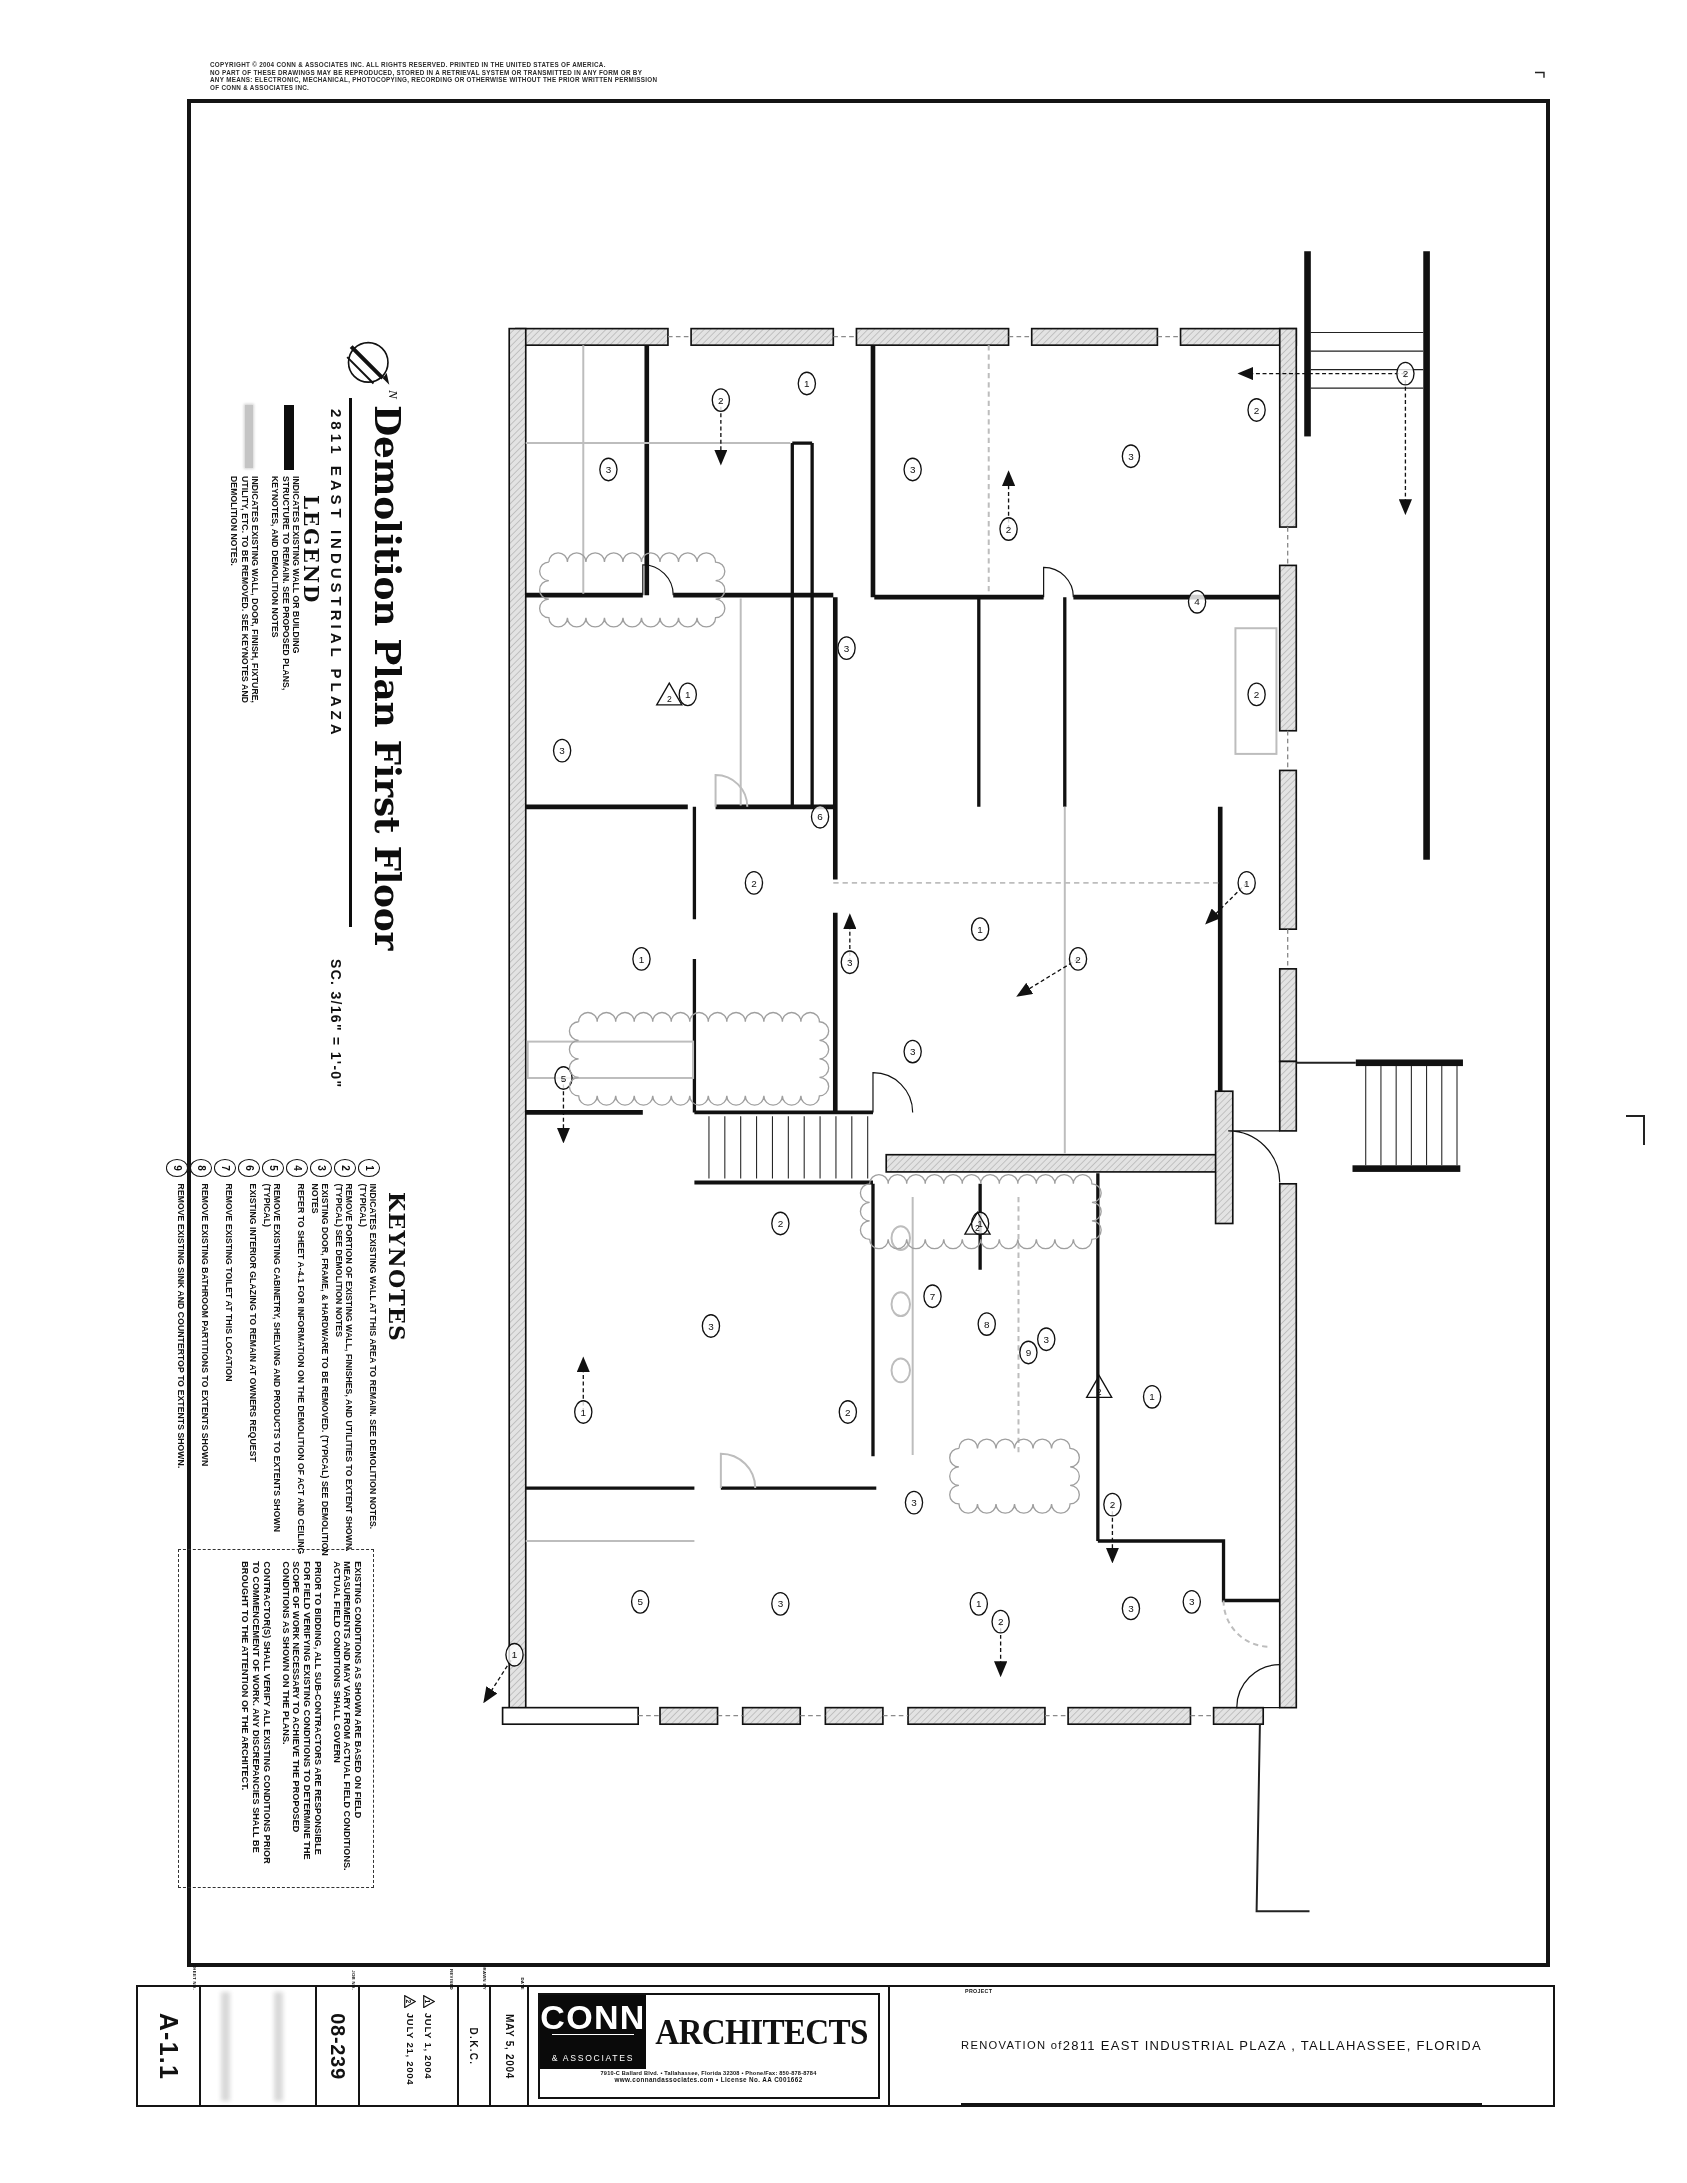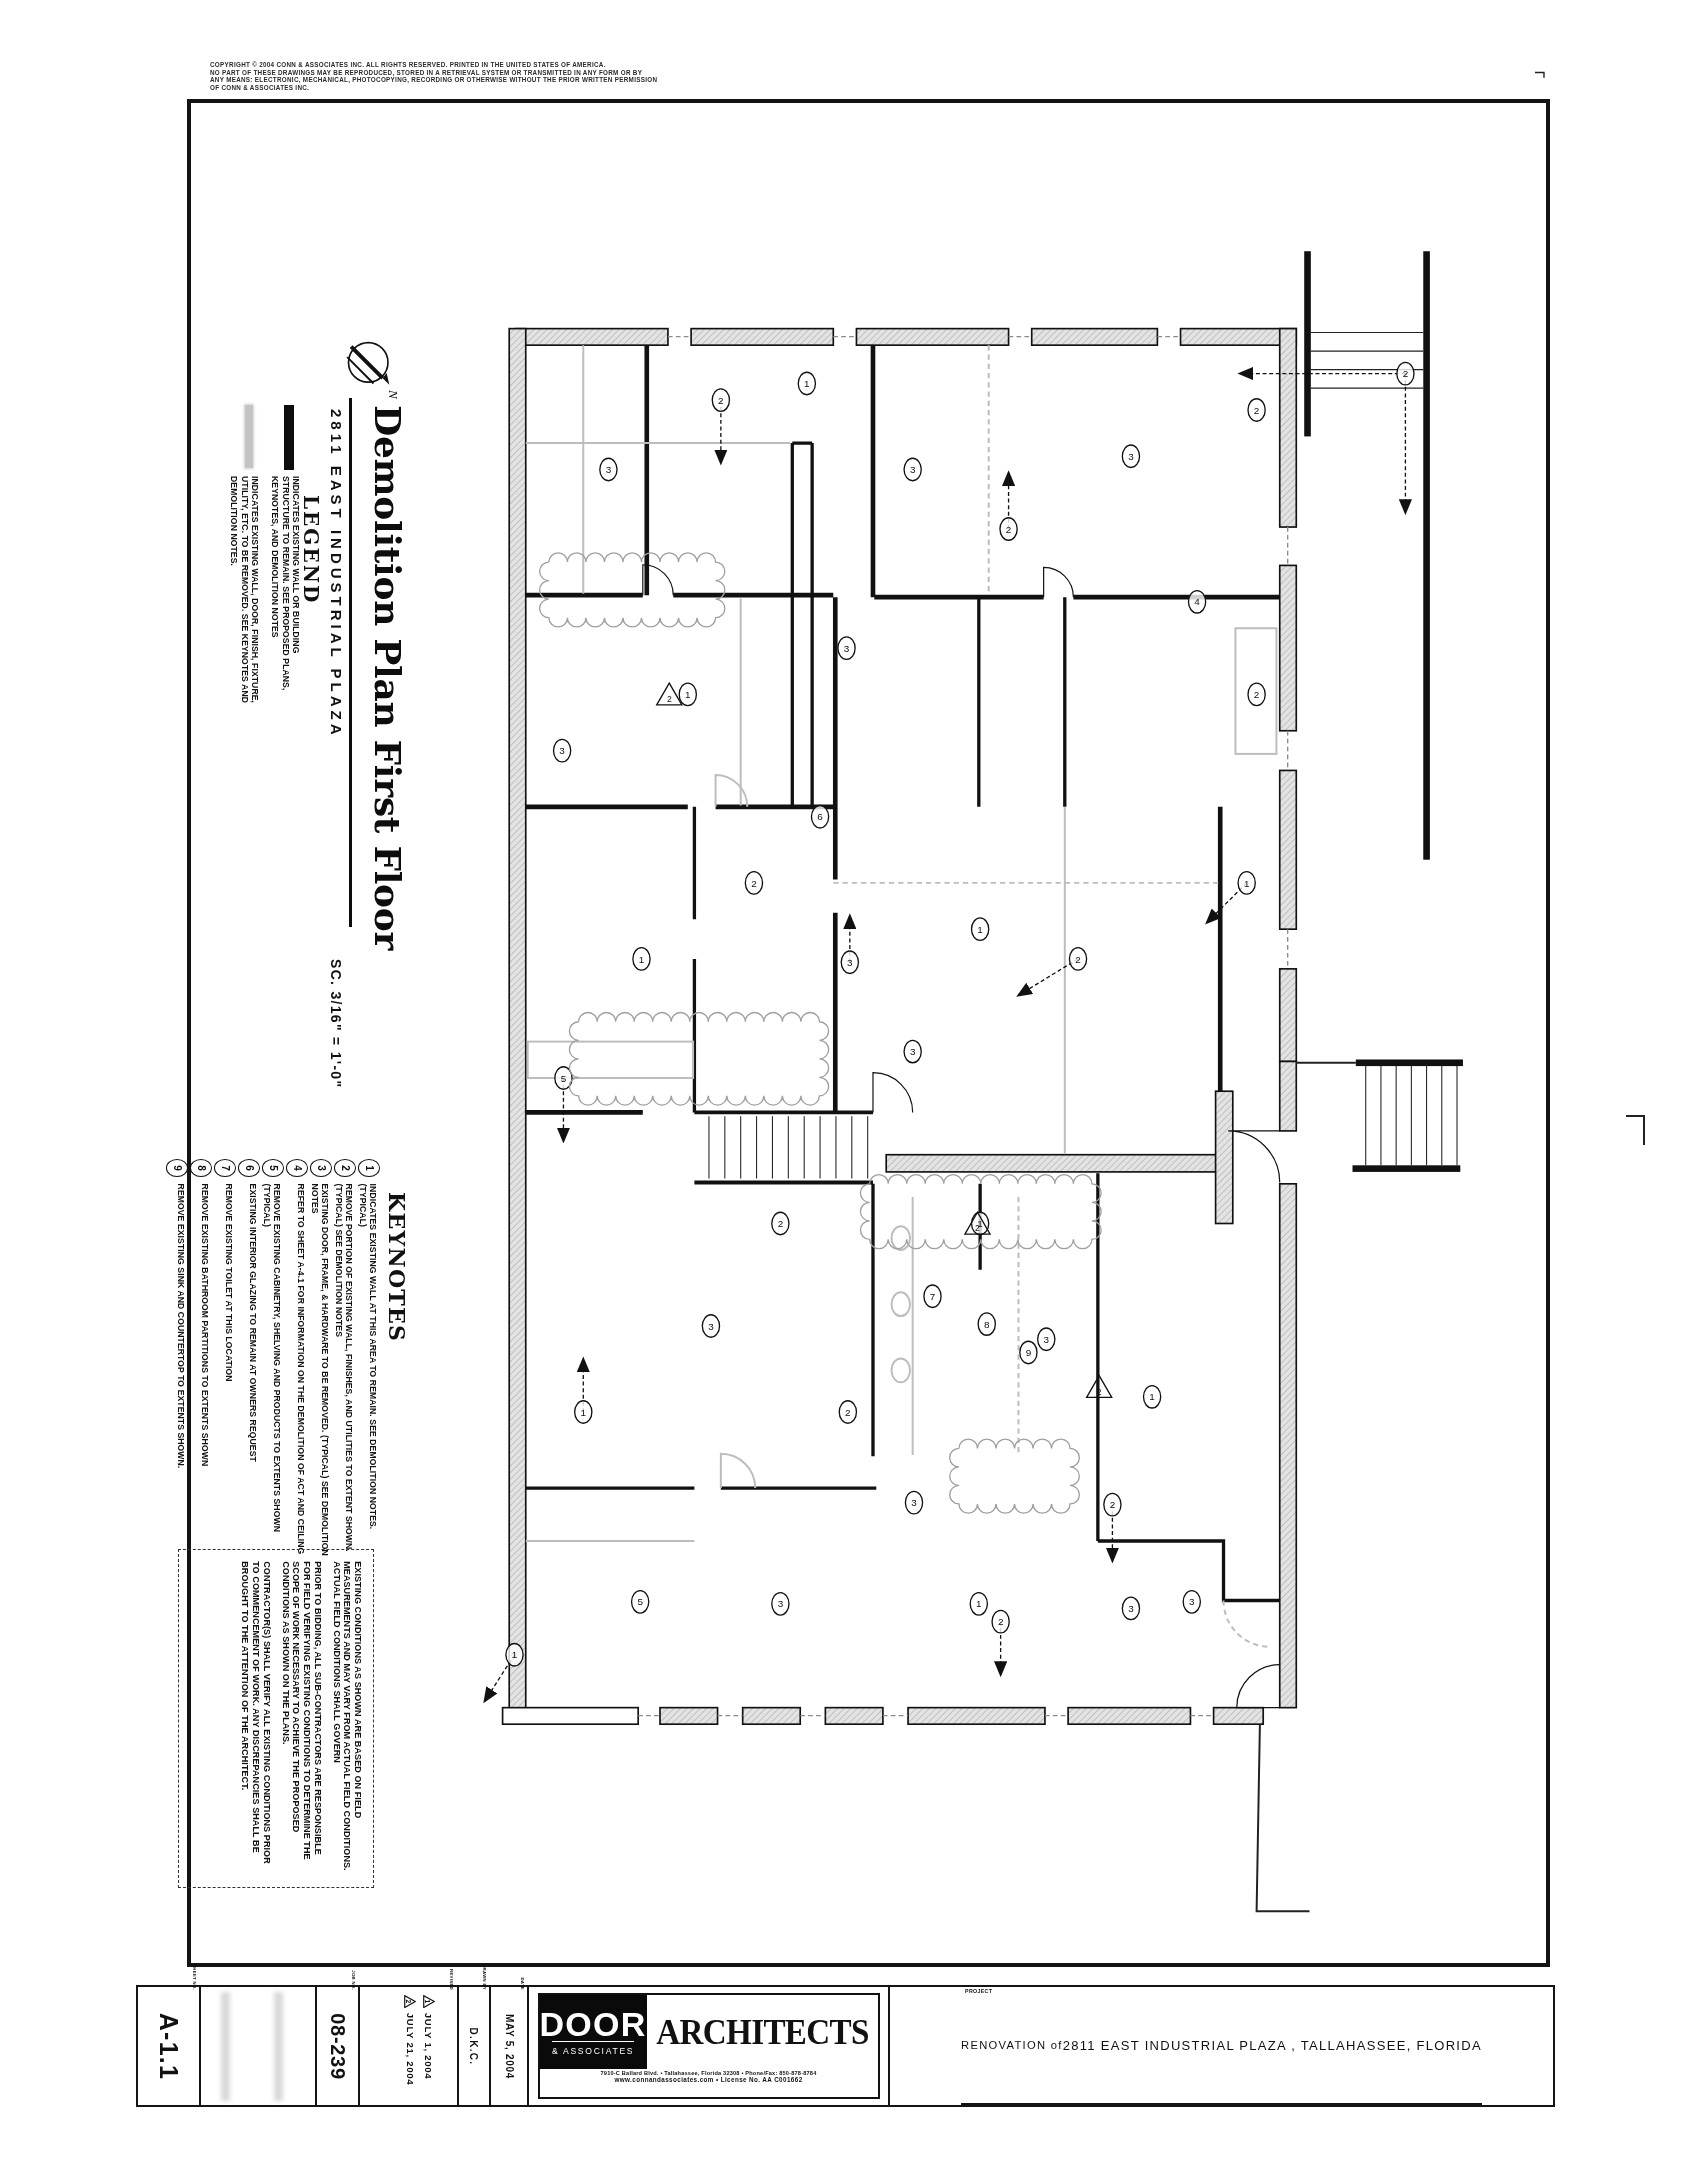--- a/index.html
+++ b/index.html
@@ -43,21 +43,21 @@
   #c-rev{width:99px;}
   #revwrap{position:absolute;left:78px;top:8px;width:99px;height:40px;transform:rotate(90deg);transform-origin:0 0;}
   .rev-line{display:flex;align-items:center;gap:4.6px;height:18.5px;font-size:9.6px;font-weight:600;letter-spacing:0.7px;}
   #c-drawn{width:32px;} #c-drawn .vrot{font-size:10px;letter-spacing:1.3px;font-weight:600;}
   #c-date{width:38px;} #c-date .vrot{font-size:10px;letter-spacing:0.7px;font-weight:600;}
   #c-logo{width:361px;}
   #logo-inner{margin:4px;border:2.3px solid #111;width:342px;height:106px;box-sizing:border-box;display:flex;flex-direction:column;align-items:center;}
   #logo-row{display:flex;align-items:stretch;width:100%;height:74px;}
   #logo-black{width:164px;background:#0a0a0a;color:#fff;display:flex;flex-direction:column;align-items:center;justify-content:center;}
   #logo-conn{font-size:34px;font-weight:bold;letter-spacing:1.3px;line-height:33px;}
-  #logo-assoc{font-size:8.6px;letter-spacing:1.7px;border-top:1.3px solid #fff;padding-top:4px;}
+  #logo-assoc{font-size:8.6px;letter-spacing:1.7px;border-top:1.3px solid #fff;padding-top:18px;}
   #logo-arch{flex:1;display:flex;align-items:center;justify-content:center;font-family:"Liberation Serif",serif;
     font-weight:bold;font-size:36px;letter-spacing:-0.7px;transform:scaleX(.92);}
   #logo-addr{font-size:5.6px;font-weight:bold;letter-spacing:0.2px;margin-top:1.3px;}
   #logo-web{font-size:6.3px;font-weight:bold;letter-spacing:0.4px;}
   #c-right{flex:1;display:flex;flex-direction:column;}
   .tb-wide{flex:1;position:relative;display:flex;flex-direction:row;align-items:center;justify-content:center;}
   #cell-project{border-bottom:2.6px solid #141414;}
   .wide-label{position:absolute;top:1.3px;left:4px;font-size:5.3px;font-weight:bold;letter-spacing:0.3px;}
   .proj-l1{font-size:11.2px;letter-spacing:1.3px;}
   .proj-l2{font-size:13px;letter-spacing:1.3px;}
@@ -400,21 +400,21 @@
     <span class="vrot">D.K.C.</span>
   </div>
   <div class="tb-cell" id="c-date">
     <span class="cl">DATE</span>
     <span class="vrot">MAY 5, 2004</span>
   </div>
   <div class="tb-cell" id="c-logo">
     <div id="logo-inner">
       <div id="logo-row">
         <div id="logo-black">
-          <div id="logo-conn">DOOR</div>
+          <div id="logo-conn">CONN</div>
           <div id="logo-assoc">&amp; ASSOCIATES</div>
         </div>
         <div id="logo-arch">ARCHITECTS</div>
       </div>
       <div id="logo-addr">7910-C Ballard Blvd.  •  Tallahassee, Florida 32308  •  Phone/Fax: 850-878-8784</div>
       <div id="logo-web">www.connandassociates.com  •  License No. AA C001662</div>
     </div>
   </div>
   <div class="tb-cell" id="c-right" style="padding:0;">
     <div class="tb-wide" id="cell-project">

